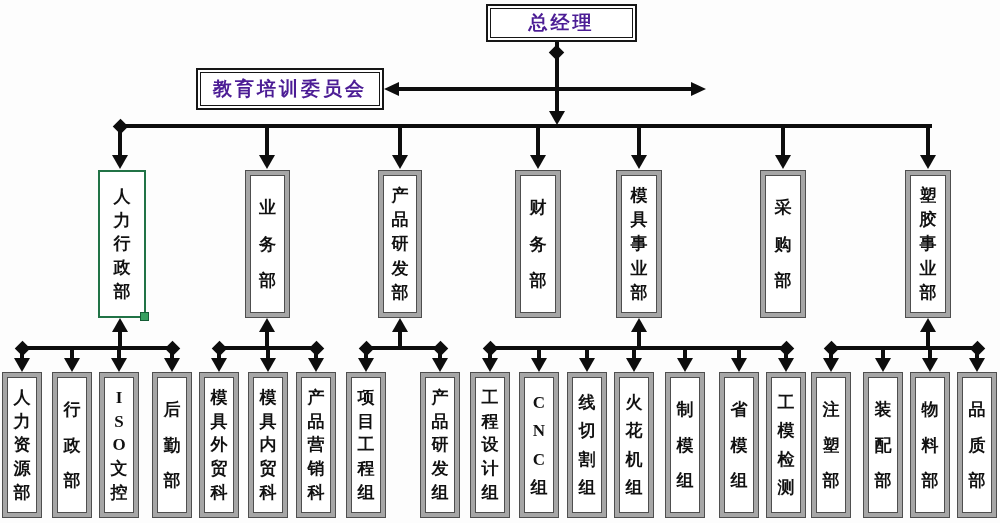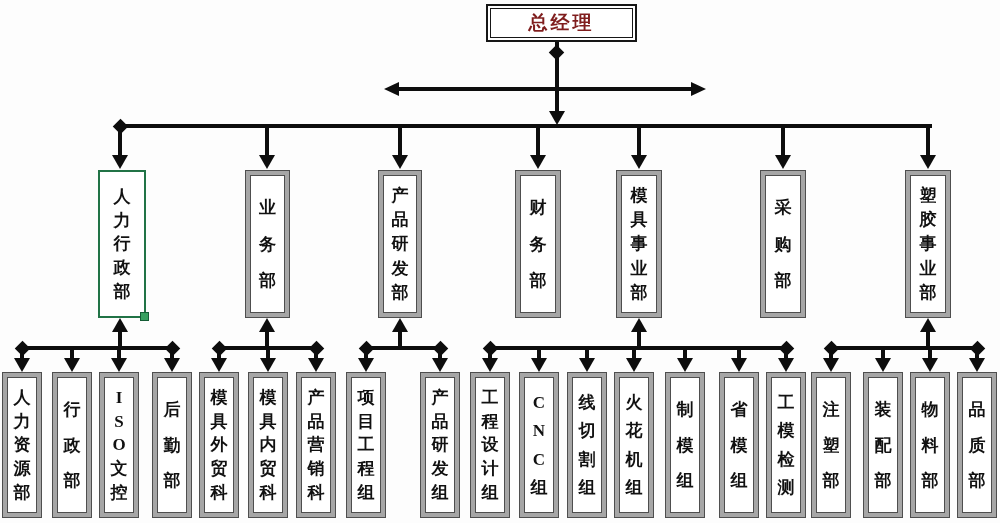--- a/index.html
+++ b/index.html
@@ -10,21 +10,21 @@
   .vl{position:absolute;width:4px;background:#0d0d0d;}
   .ad{position:absolute;width:0;height:0;border-left:8px solid transparent;border-right:8px solid transparent;border-top:14px solid #0d0d0d;}
   .au{position:absolute;width:0;height:0;border-left:8px solid transparent;border-right:8px solid transparent;border-bottom:14px solid #0d0d0d;}
   .al{position:absolute;width:0;height:0;border-top:7px solid transparent;border-bottom:7px solid transparent;border-right:15px solid #0d0d0d;}
   .ar{position:absolute;width:0;height:0;border-top:7px solid transparent;border-bottom:7px solid transparent;border-left:15px solid #0d0d0d;}
   .dm{position:absolute;width:11px;height:11px;background:#0d0d0d;transform:rotate(45deg);}
   
   .dbox{position:absolute;box-sizing:border-box;background:#fff;border:2px solid #161616;
         box-shadow:inset 0 0 0 2px #fff, inset 0 0 0 3px #161616;
         display:flex;align-items:center;justify-content:center;
-        font-weight:bold;font-size:19px;color:#7f1d1d;letter-spacing:3px;}
+        font-weight:bold;font-size:19px;color:#4c1d95;letter-spacing:3px;}
   
   .vbox{position:absolute;box-sizing:border-box;background:#fff;border:1px solid #4e4e4e;
         box-shadow:inset 0 0 0 4px #a6a6a6, inset 0 0 0 5px #4e4e4e;
         display:flex;flex-direction:column;align-items:center;justify-content:space-evenly;
         padding:9px 0;font-family:"Liberation Serif",serif;font-weight:bold;font-size:17px;color:#111;line-height:1;}
   .vbox span{display:block;}
   
   .sel{border:2px solid #217346;box-shadow:none;}
   .sel::after{content:"";position:absolute;right:-5px;bottom:-5px;width:7px;height:7px;background:#36a05f;border:1px solid #145c35;}
 </style>
@@ -124,20 +124,23 @@
   <div class="vl" style="left:881px;top:350px;height:10px"></div>
     <div class="ad" style="left:875px;top:358px"></div>
   <div class="vl" style="left:928px;top:350px;height:10px"></div>
     <div class="ad" style="left:922px;top:358px"></div>
   <div class="vl" style="left:975px;top:350px;height:10px"></div>
     <div class="ad" style="left:969px;top:358px"></div>
 
   <div class="dbox" style="left:486px;top:4px;width:151px;height:38px">
       <span>总经理</span>
     </div>
+  <div class="dbox" style="left:196px;top:68px;width:188px;height:42px">
+      <span>教育培训委员会</span>
+    </div>
 
   <div class="vbox vtext sel" style="left:98px;top:170px;width:48px;height:148px">
       <span>人</span>
       <span>力</span>
       <span>行</span>
       <span>政</span>
       <span>部</span>
     </div>
   <div class="vbox vtext" style="left:245px;top:170px;width:45px;height:148px">
       <span>业</span>

